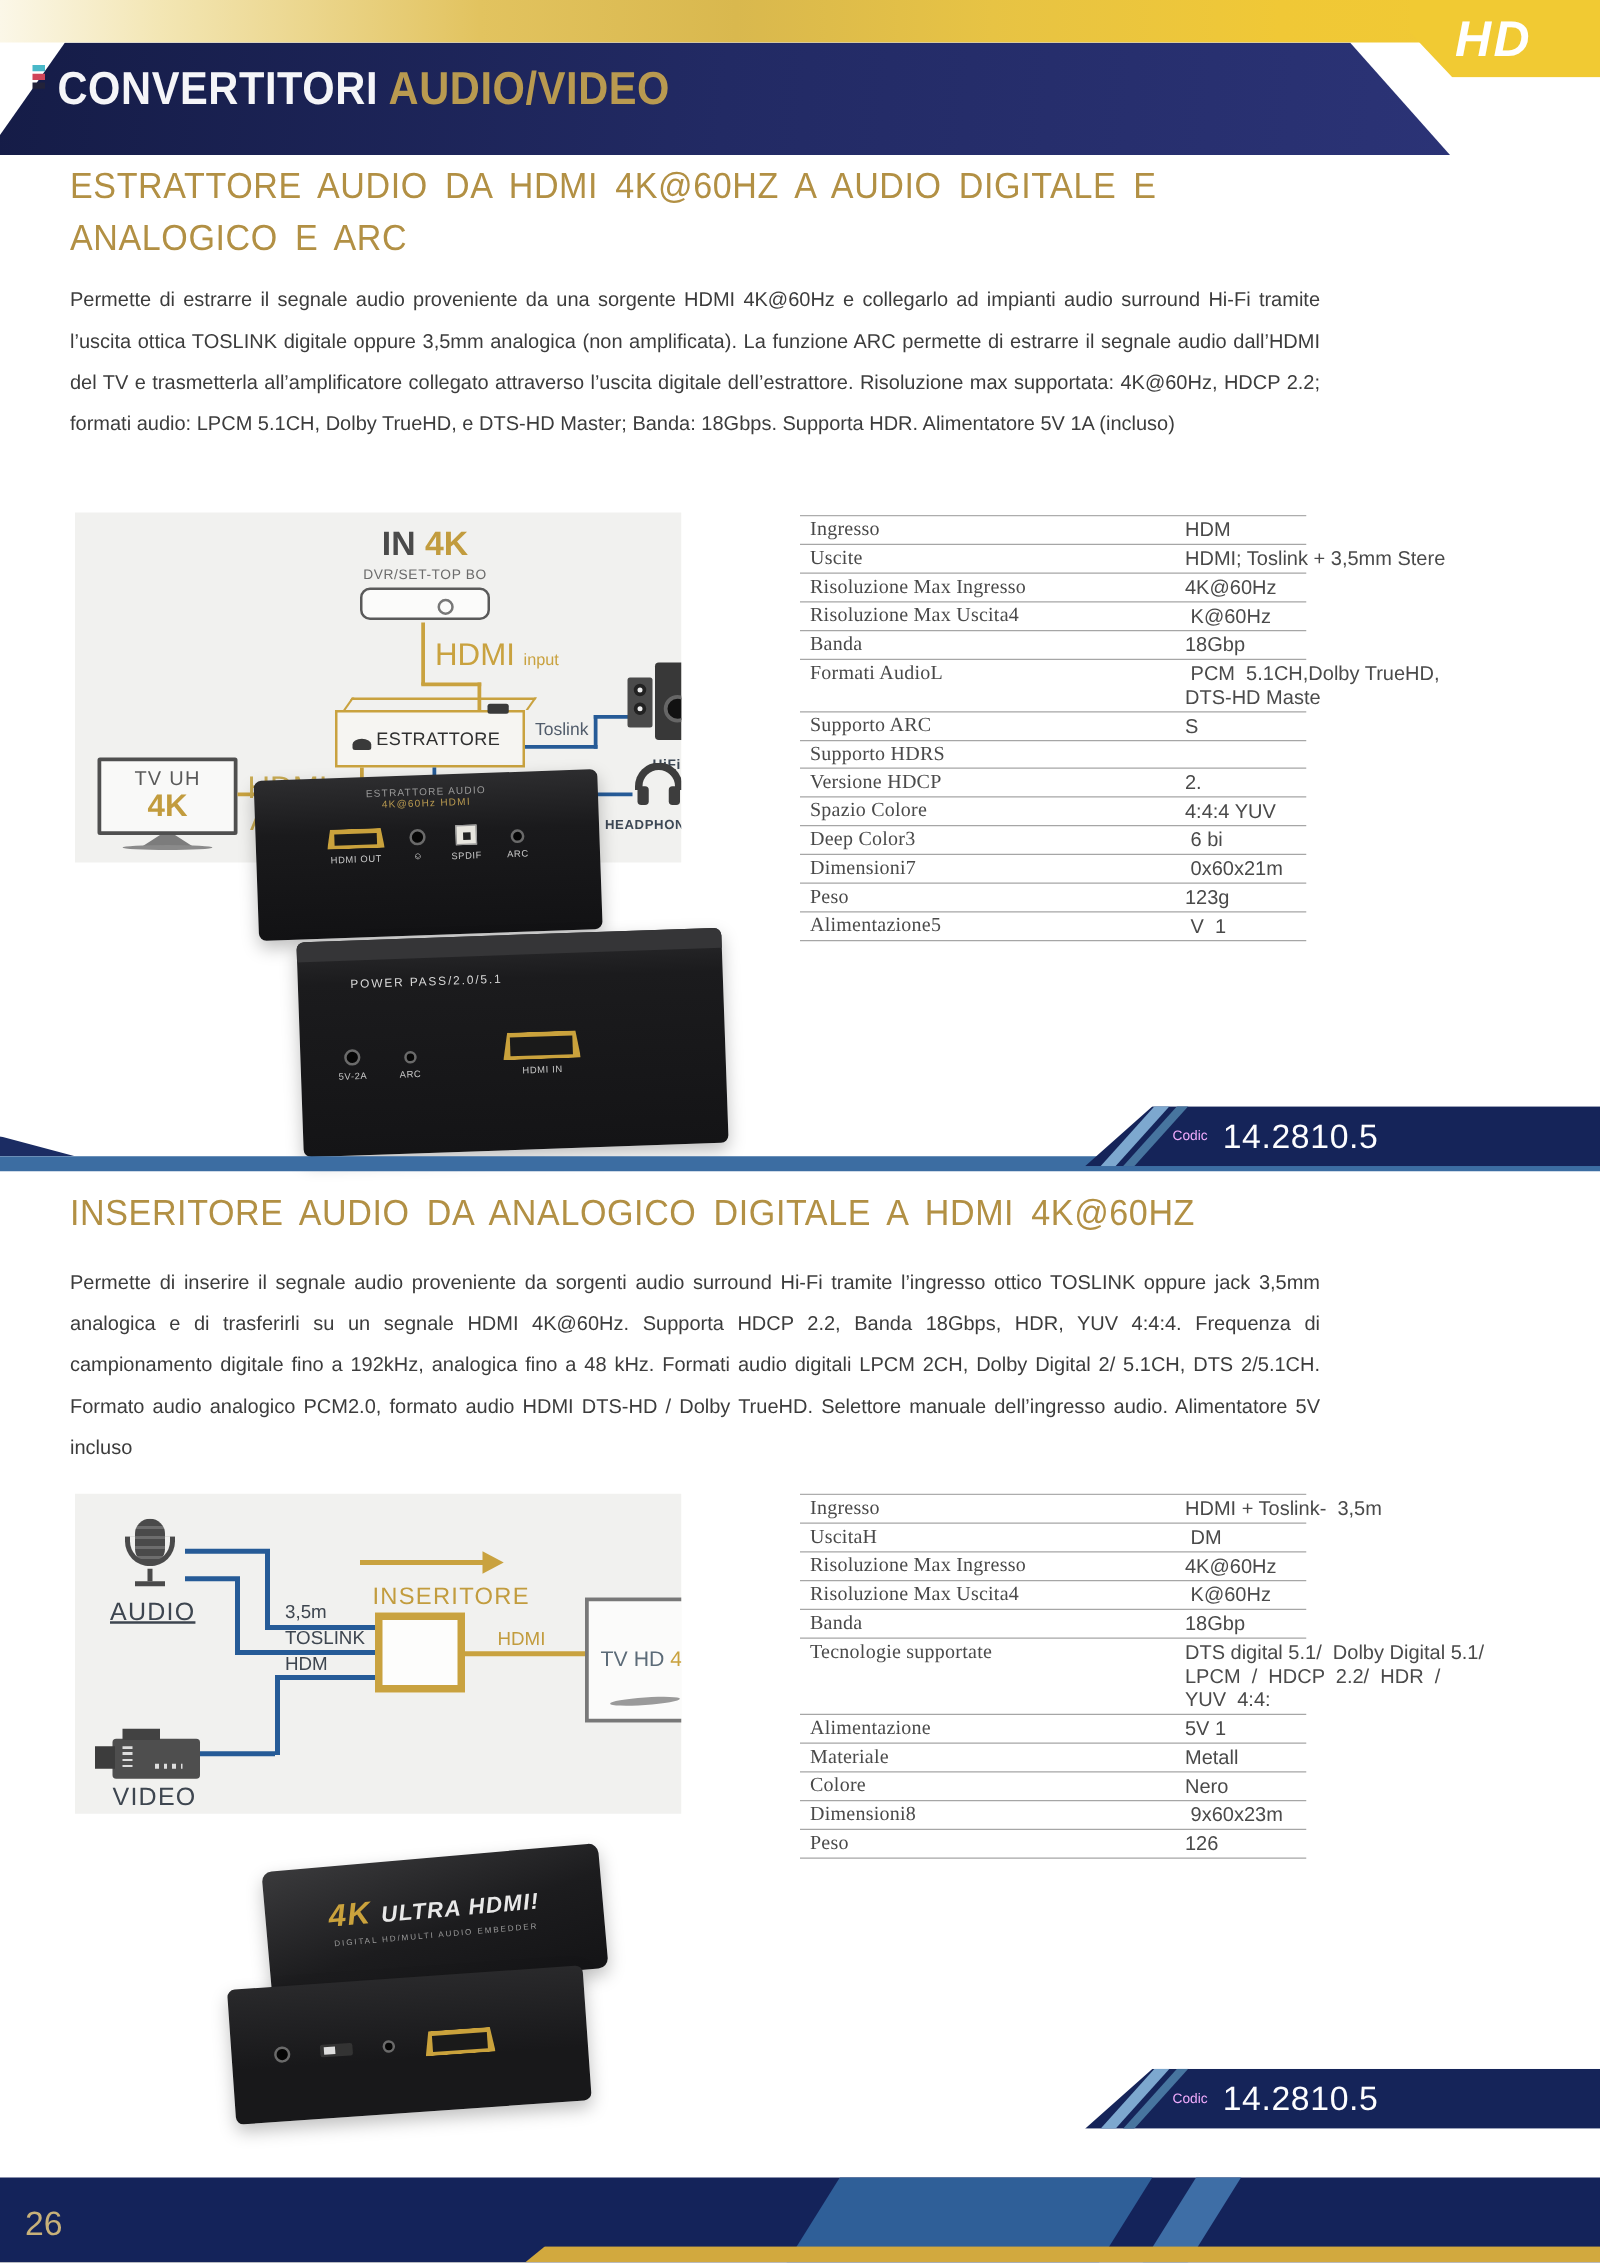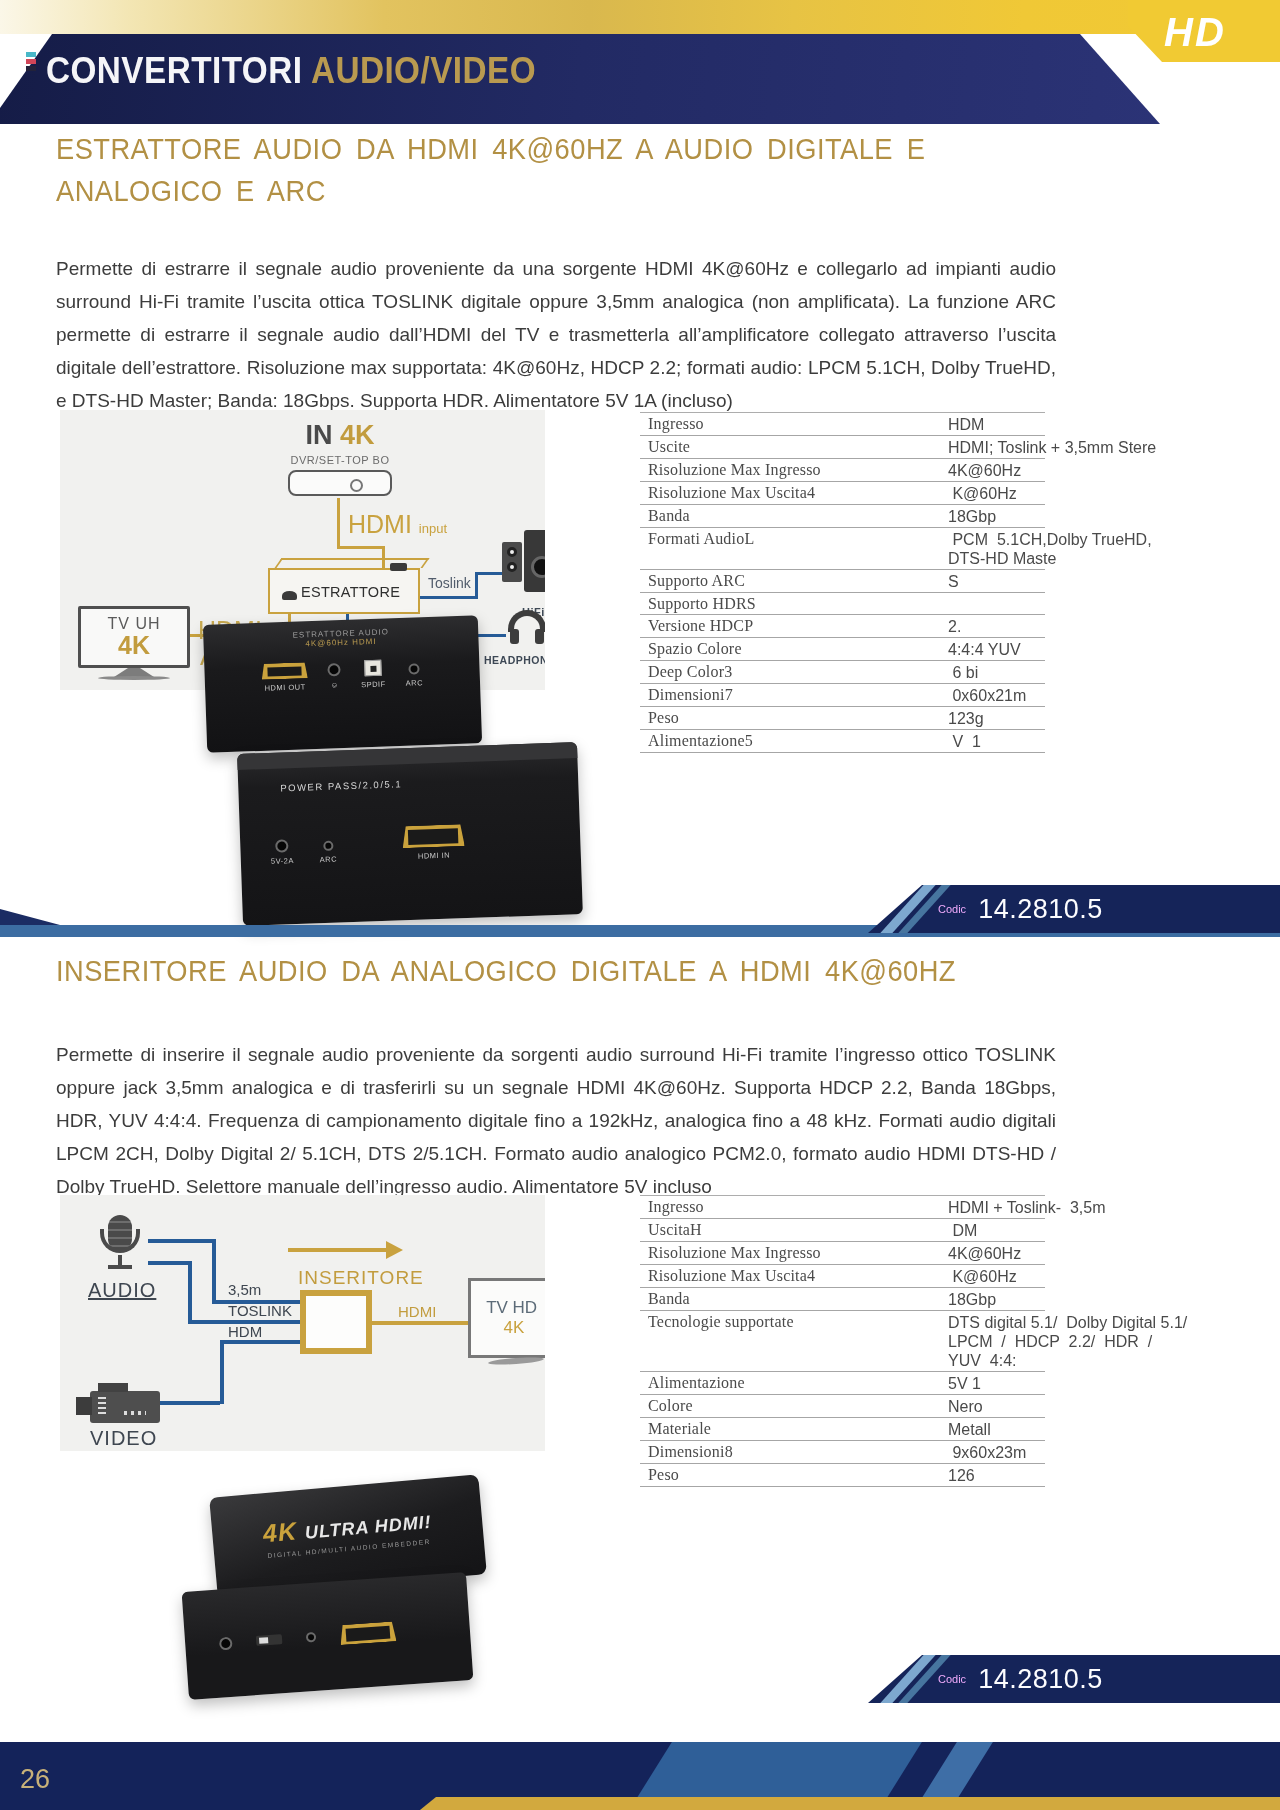--- a/index.html
+++ b/index.html
@@ -19,21 +19,21 @@
   .brand-mark { left:26px; top:52px; width:10px; z-index:3; }
   .brand-mark i { display:block; width:10px; height:5px; margin-bottom:2px; }
   .header-title { left:46px; top:50px; z-index:4; font-size:37px; font-weight:bold; letter-spacing:.5px;
     transform:scaleX(.9); transform-origin:left top; white-space:nowrap; }
   .ht-white { color:#f5f5f8; }
   .ht-gold { color:#b99a50; }
 
   
   .sec-title { left:56px; width:1100px; font-size:29px; color:#b29044; line-height:42px;
     letter-spacing:.5px; word-spacing:6px; white-space:pre-line; transform:scaleX(.94); transform-origin:left top; }
-  .para { left:56px; width:1000px; font-size:19px; color:#3c3c3c; line-height:33px; text-align:justify;margin-top:28px; }
+  .para { left:56px; width:1000px; font-size:16px; color:#3c3c3c; line-height:33px; text-align:justify; }
 
   
   .diagram { background:#f1f1ef; overflow:hidden; }
   .ln { position:absolute; background:#265b97; }
   .gln { position:absolute; background:#c9a23f; }
   .d-lbl { position:absolute; color:#515c6b; font-size:14px; }
   .d-small-bold { position:absolute; color:#3d4855; font-weight:bold; font-size:11px; letter-spacing:.5px; }
 
   .d1-in { left:205px; top:10px; width:150px; text-align:center; font-size:27px; font-weight:bold; color:#4a4a4a; }
   .d1-in b { color:#c29c3e; }
@@ -69,21 +69,21 @@
   .mic .uh { position:absolute; left:0; top:14px; width:40px; height:24px; border:4px solid #4a4a4a; border-top:none; border-radius:0 0 22px 22px; }
   .mic .stem { position:absolute; left:18px; top:40px; width:4px; height:10px; background:#4a4a4a; }
   .mic .base { position:absolute; left:8px; top:50px; width:24px; height:4px; background:#4a4a4a; }
   .d2-word { position:absolute; font-size:20px; color:#3e4650; letter-spacing:1px; }
   .d2-cable { position:absolute; font-size:15px; color:#3e4650; }
   .d2-arrow { left:228px; top:53px; width:100px; height:4px; background:#c9a23f; }
   .d2-arrowhead { left:326px; top:46px; width:0; height:0; border-left:17px solid #c9a23f; border-top:9px solid transparent; border-bottom:9px solid transparent; }
   .d2-inseritor { left:238px; top:72px; font-size:19px; color:#c29c3e; letter-spacing:1px; }
   .d2-box { left:240px; top:95px; width:72px; height:64px; border:6px solid #c9a23f; background:#fdfdfc; }
   .d2-hdmi { left:338px; top:108px; font-size:15px; color:#c29c3e; }
-  .d2-tv { left:408px; top:83px; width:92px; height:80px; border:3px solid #787878; background:#fbfbfa; display:flex; align-items:center; justify-content:center; font-size:17px; color:#5c6b78; white-space:pre;flex-direction:column; }
+  .d2-tv { left:408px; top:83px; width:92px; height:100px; border:3px solid #787878; background:#fbfbfa; display:flex; align-items:center; justify-content:flex-end; font-size:17px; color:#5c6b78; white-space:pre; }
   .d2-tv b { color:#c9a23f; font-weight:normal; }
   .d2-tvbase { left:428px; top:163px; width:56px; height:6px; background:#9a9a9a; border-radius:50%; transform:rotate(-4deg); }
   .cam { left:16px; top:186px; width:84px; height:44px; }
   .cam .body { position:absolute; left:14px; top:10px; width:70px; height:32px; background:#4e4e4e; border-radius:3px; }
   .cam .lens { position:absolute; left:0; top:16px; width:16px; height:18px; background:#3c3c3c; }
   .cam .vf { position:absolute; left:22px; top:2px; width:30px; height:9px; background:#424242; }
   .cam .dots { position:absolute; left:48px; top:30px; width:22px; height:4px;
     background-image:repeating-linear-gradient(90deg,#ddd 0 3px,transparent 3px 7px); }
   .cam .slit { position:absolute; left:22px; top:16px; width:8px; height:18px;
     background-image:repeating-linear-gradient(180deg,#ddd 0 2px,transparent 2px 5px); }
@@ -385,26 +385,26 @@
         <div class="spec-label">Tecnologie supportate</div>
         <div class="spec-value">DTS digital 5.1/  Dolby Digital 5.1/
 LPCM  /  HDCP  2.2/  HDR  /
 YUV  4:4:</div>
       </div>
       <div class="spec-row">
         <div class="spec-label">Alimentazione</div>
         <div class="spec-value">5V 1</div>
       </div>
       <div class="spec-row">
+        <div class="spec-label">Materiale</div>
+        <div class="spec-value">Metall</div>
+      </div>
+      <div class="spec-row">
         <div class="spec-label">Colore</div>
         <div class="spec-value">Nero</div>
-      </div>
-      <div class="spec-row">
-        <div class="spec-label">Materiale</div>
-        <div class="spec-value">Metall</div>
       </div>
       <div class="spec-row">
         <div class="spec-label">Dimensioni8</div>
         <div class="spec-value">&nbsp;9x60x23m</div>
       </div>
       <div class="spec-row">
         <div class="spec-label">Peso</div>
         <div class="spec-value">126</div>
       </div>
     </div>

